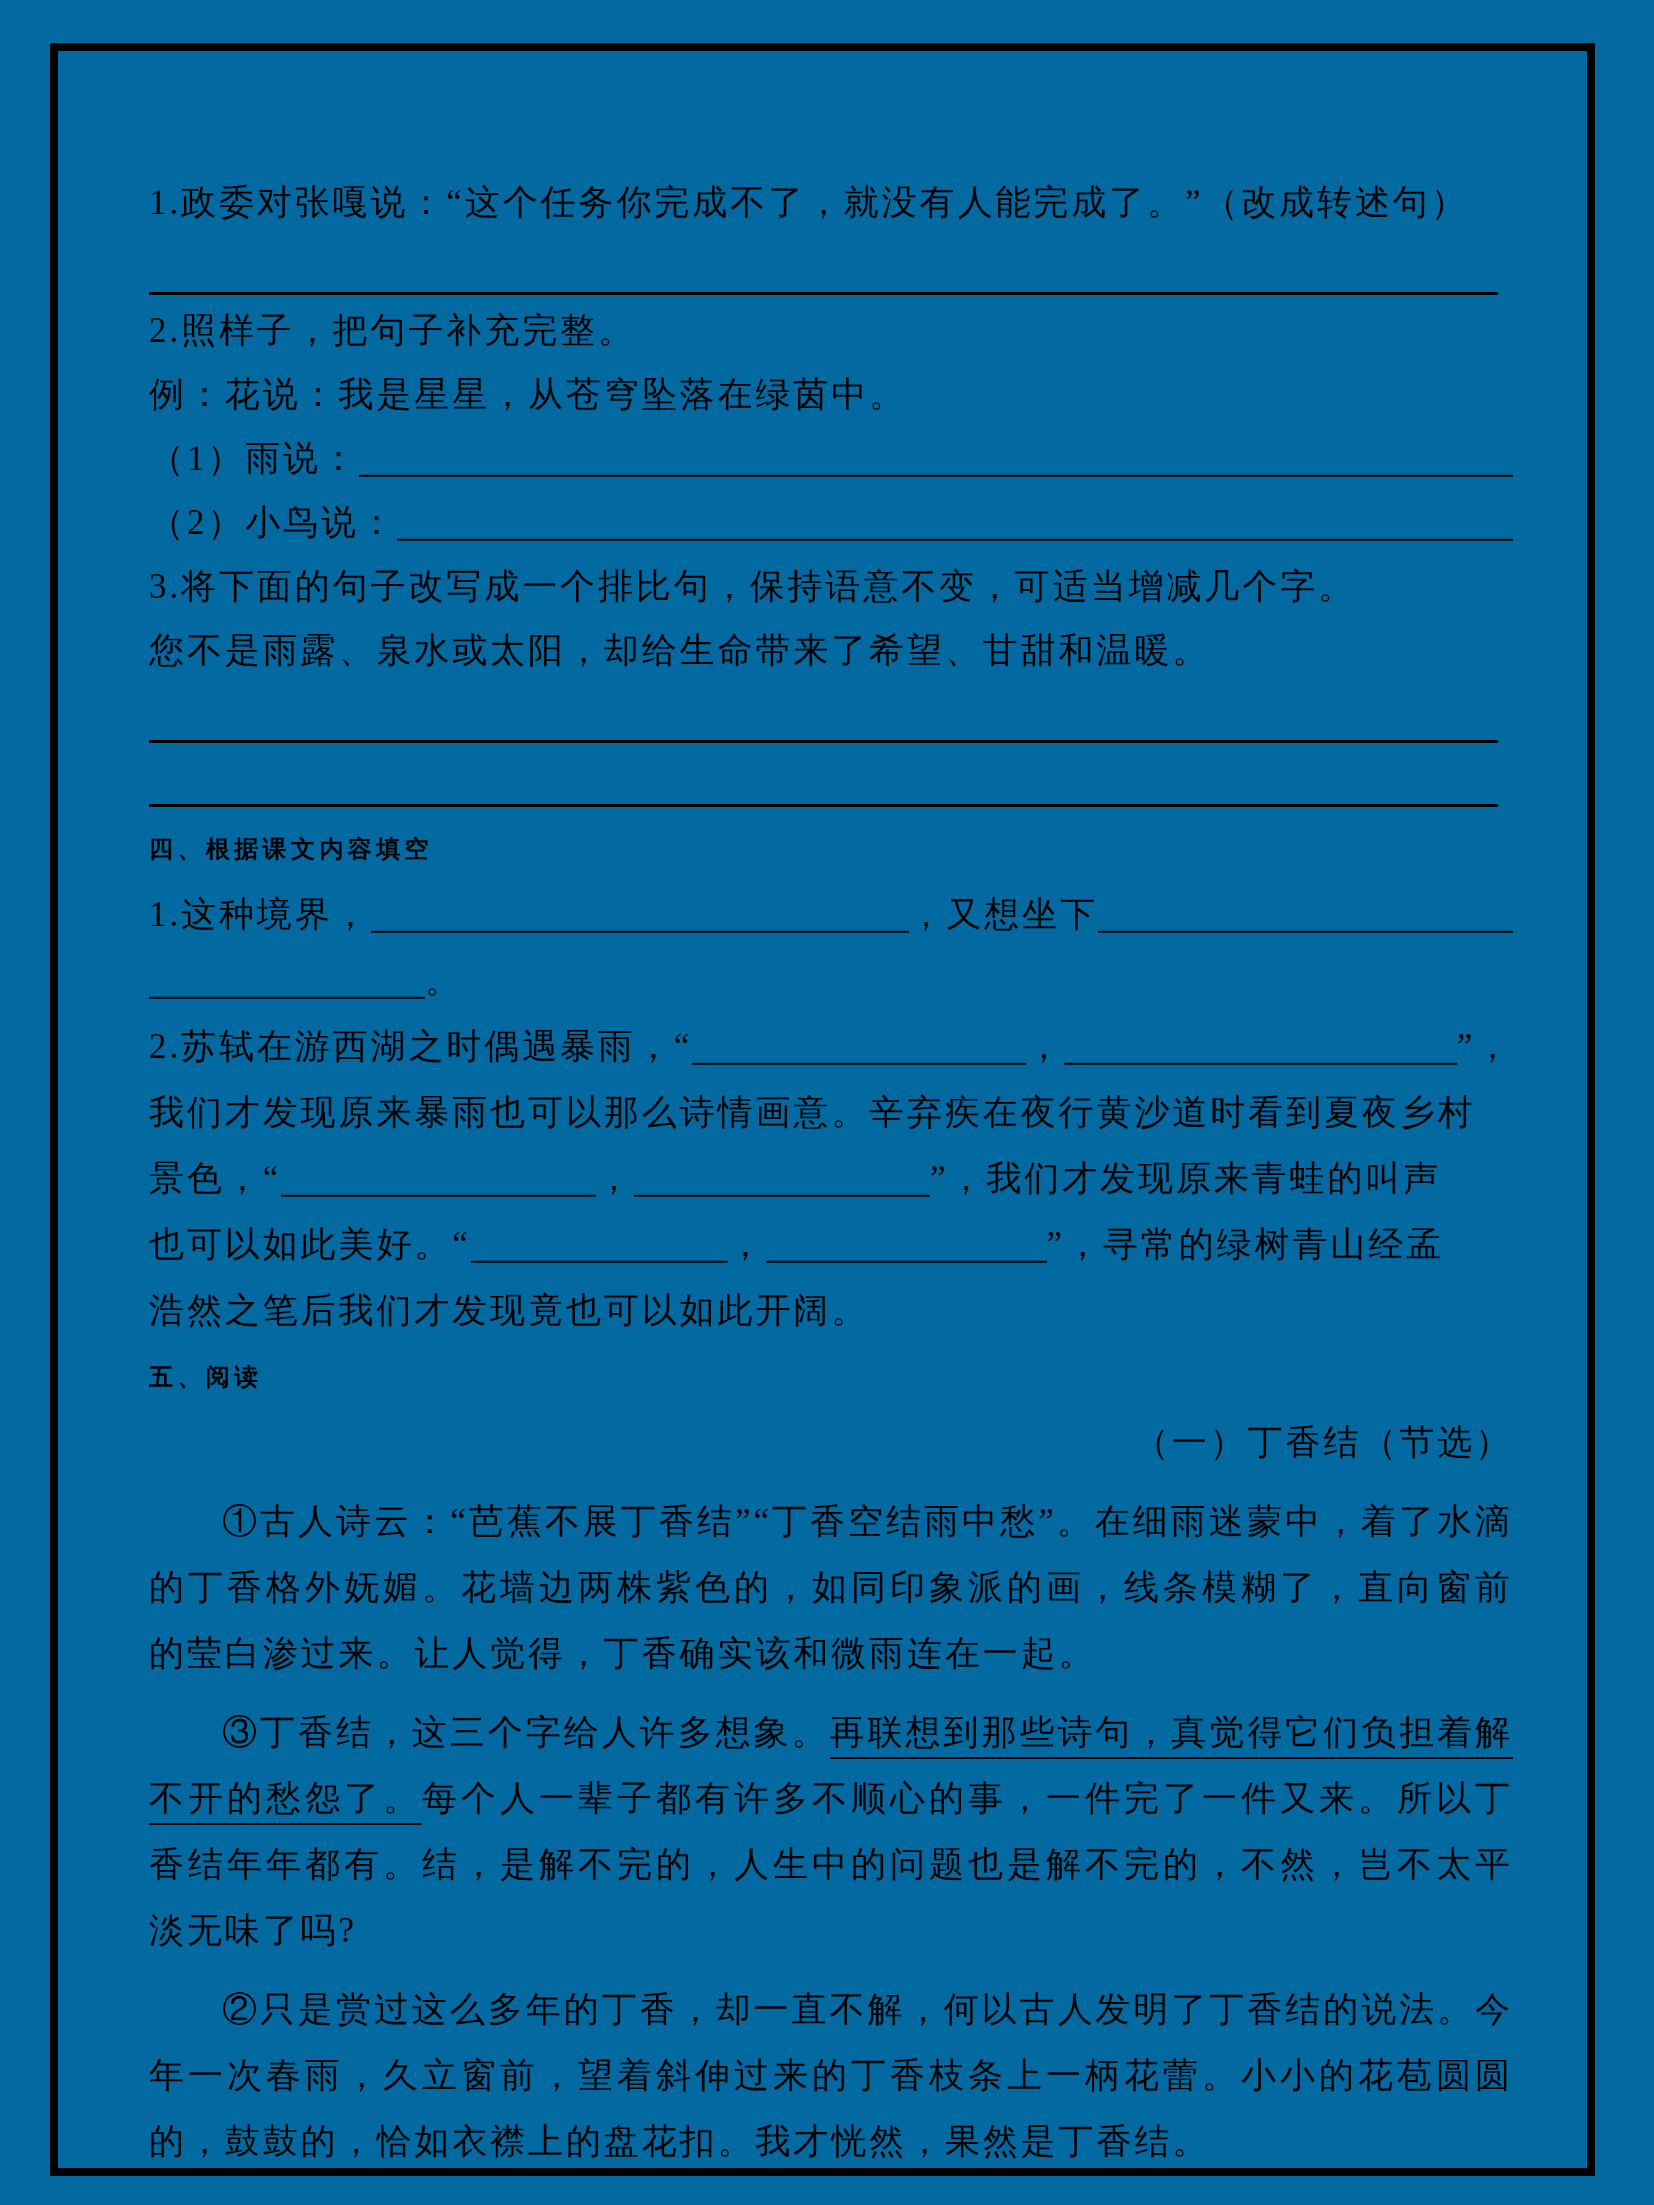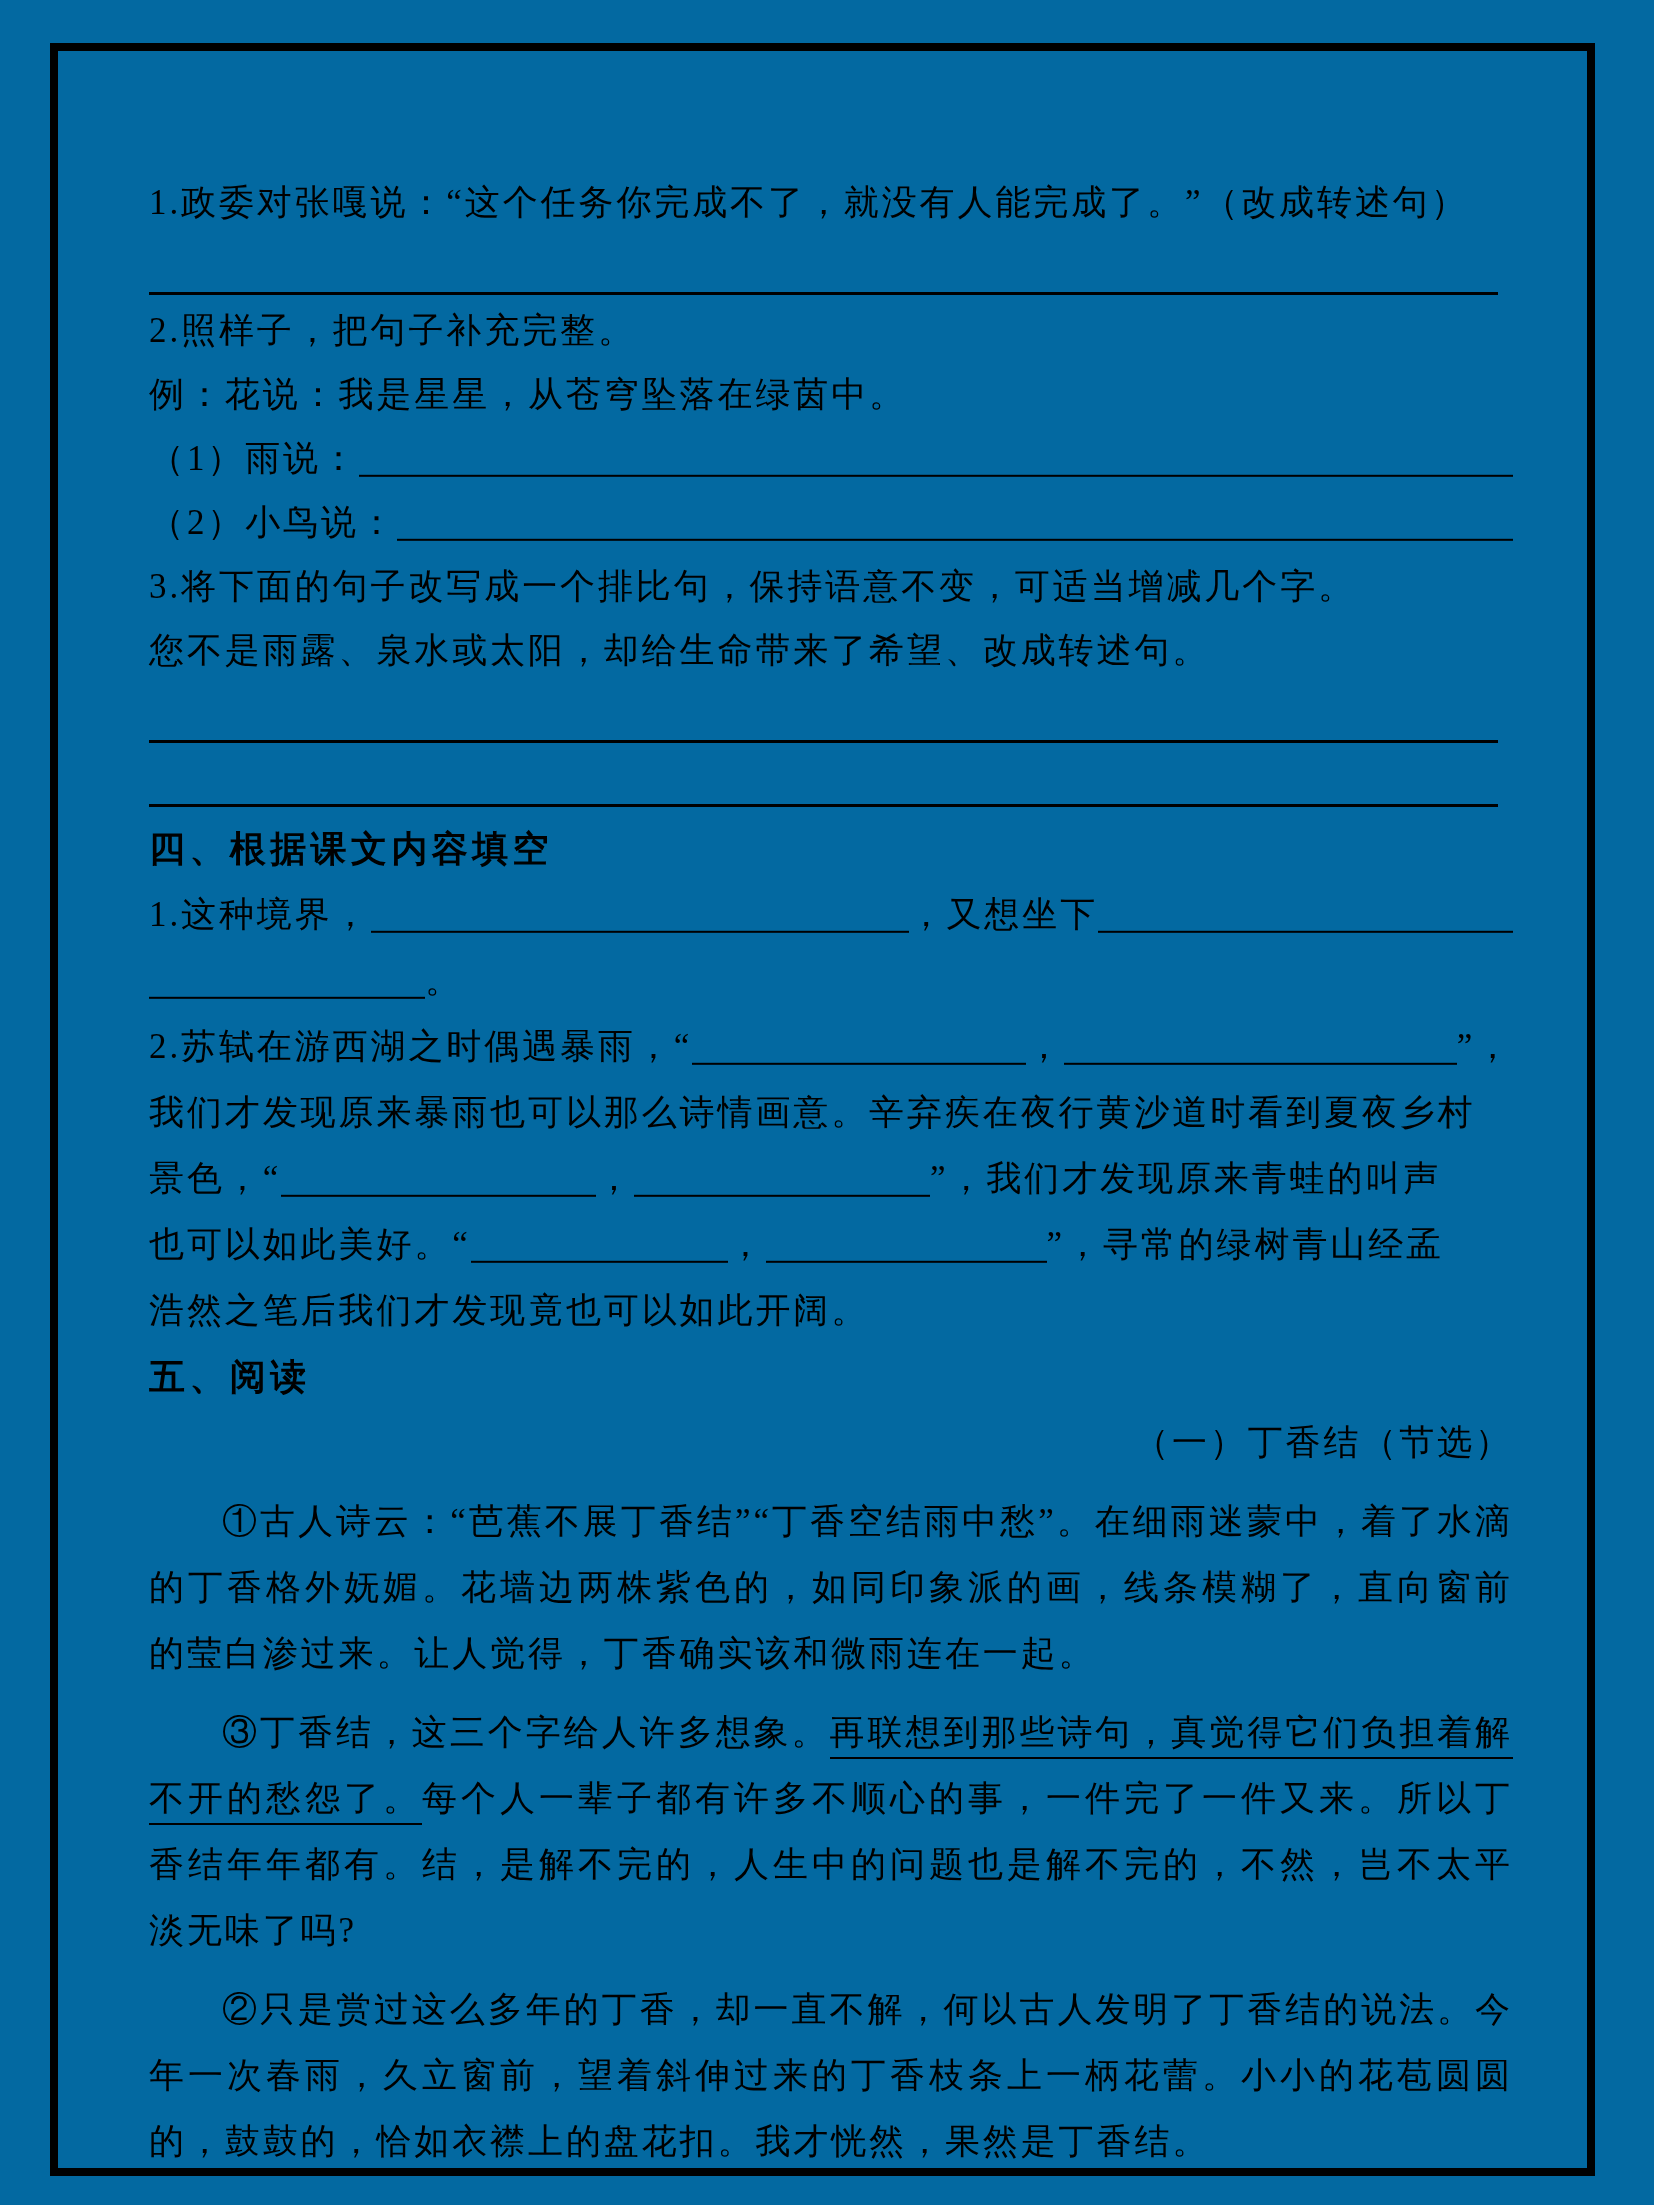--- a/index.html
+++ b/index.html
@@ -33,21 +33,21 @@
     border-bottom:2.9px solid #000000;
     transform:translateY(6.8px);
     height:1.9px;
   }
   .seg-blank.fill{flex:1 1 39px;}
   .ans{
     height:57px;
     border-bottom:3.4px solid #000000;
     width:1349px;
   }
-  .heading{font-weight:bold;font-size:36px;letter-spacing:4.4px;}
+  .heading{font-weight:bold;font-size:24px;letter-spacing:4.4px;}
   .center{display:block;text-align:right;white-space:nowrap;}
   p.para{
     margin:13px 0 0 0;
     line-height:66px;
     text-indent:73px;
     text-align:justify;
   }
   .ul-phrase{
     border-bottom:2.9px solid #000000;
     padding-bottom:4.8px;
@@ -81,21 +81,21 @@
       </div>
     <div class="r">
         <span class="seg-text">（2）小鸟说：</span>
         <span class="seg-blank fill"></span>
       </div>
 
     <div class="r">
       <span class="seg-text">3.将下面的句子改写成一个排比句，保持语意不变，可适当增减几个字。</span>
     </div>
     <div class="r">
-      <span class="seg-text">您不是雨露、泉水或太阳，却给生命带来了希望、改成转述句。</span>
+      <span class="seg-text">您不是雨露、泉水或太阳，却给生命带来了希望、甘甜和温暖。</span>
     </div>
     <div class="r">
       <div class="ans"></div>
     </div>
     <div class="r">
       <div class="ans"></div>
     </div>
 
     <div class="r rb mt10">
       <span class="seg-text heading">四、根据课文内容填空</span>

